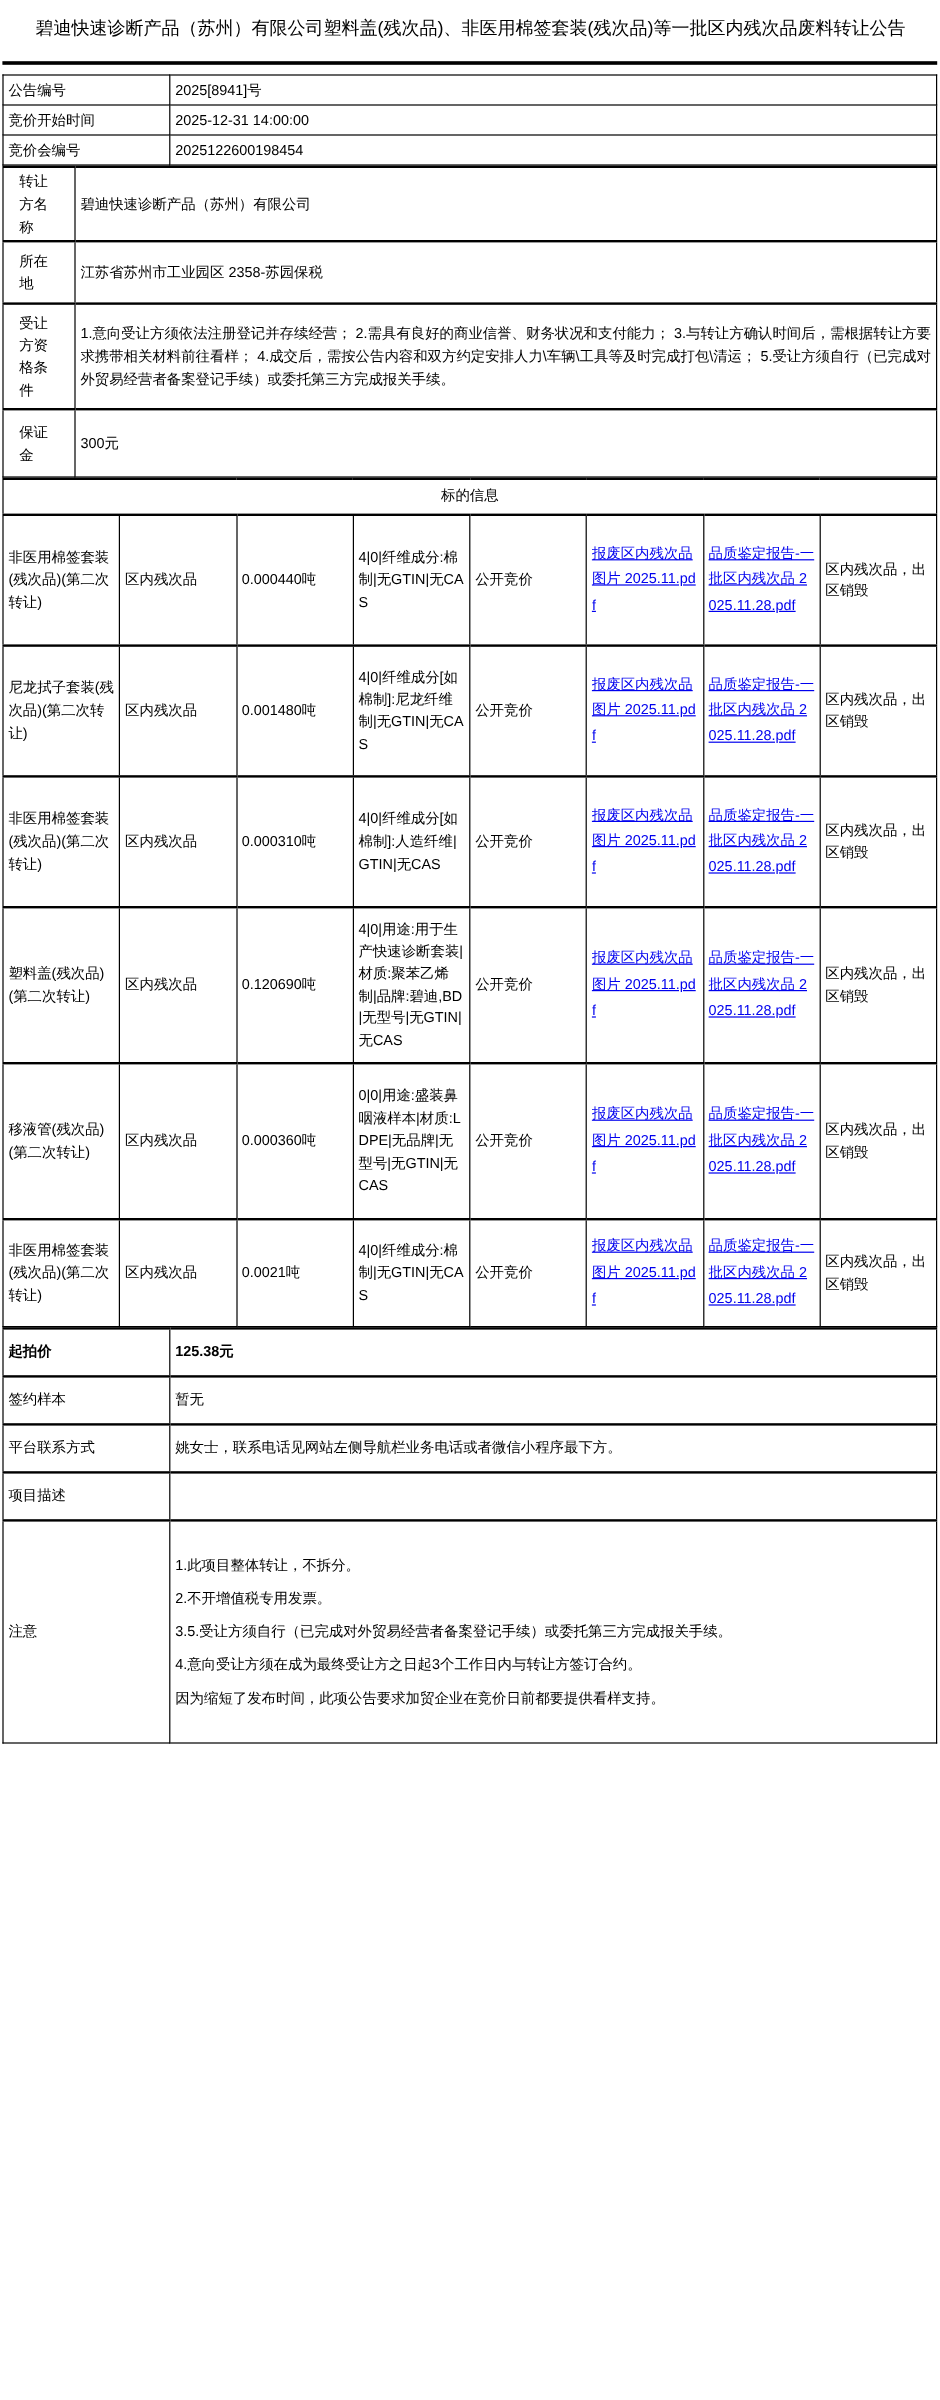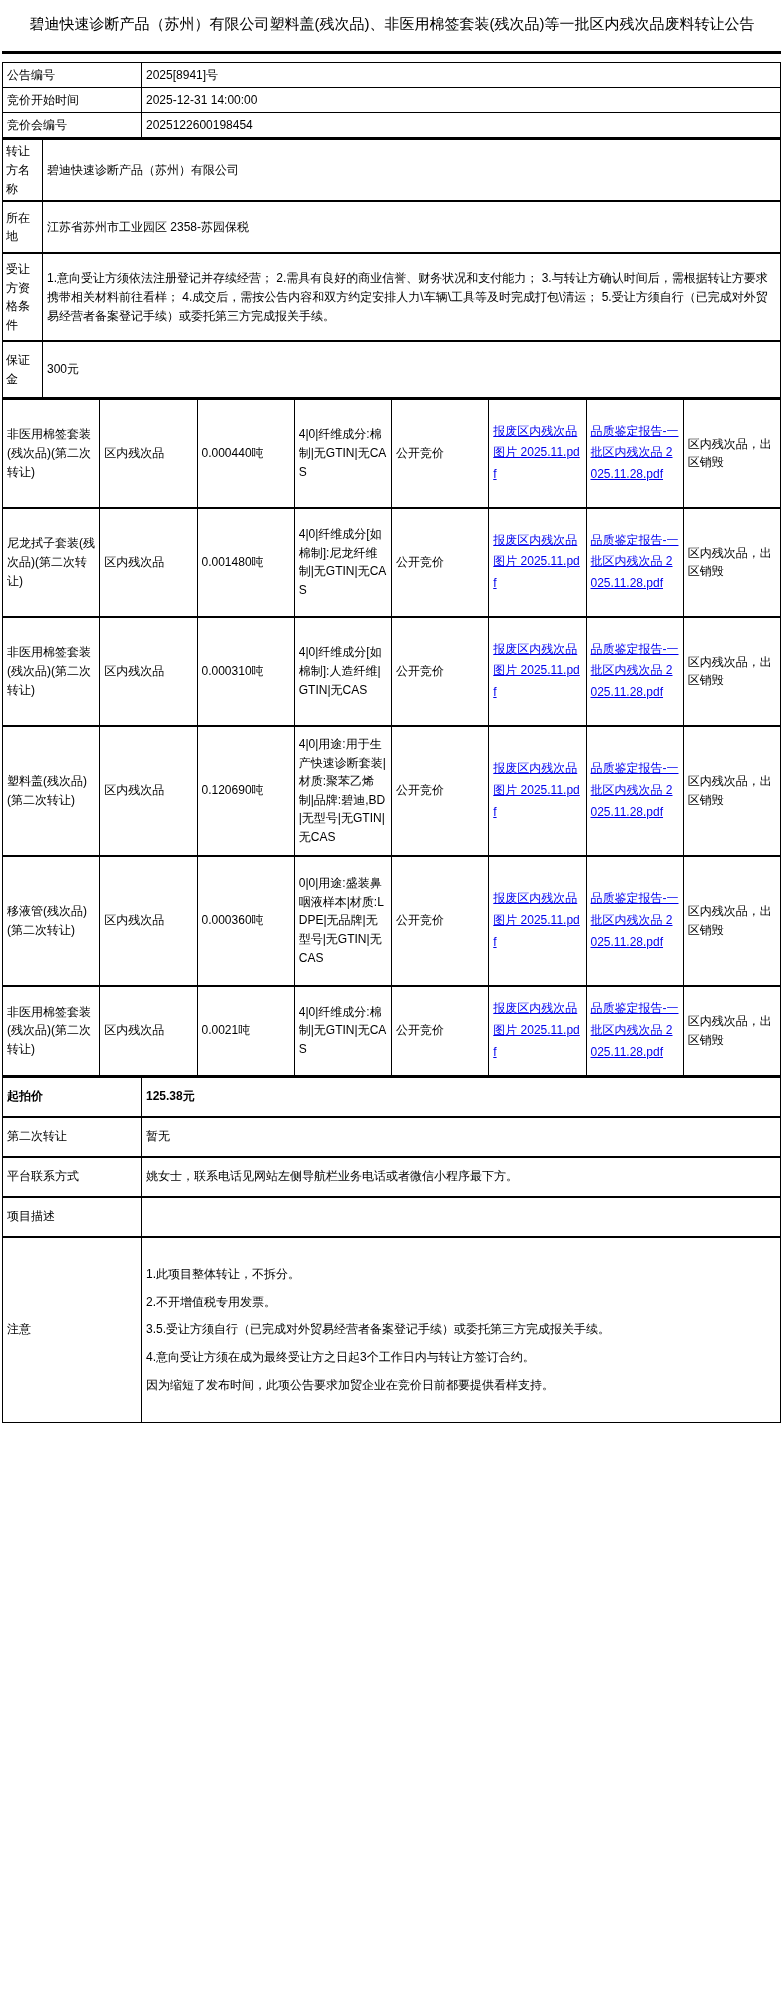--- a/index.html
+++ b/index.html
@@ -18,21 +18,21 @@
   td{
     border:1px solid #000;padding:2px 4px;line-height:1.55;
     word-break:break-all;vertical-align:middle;background:#fff;
   }
   .thick-top{border-top:2px solid #000;}
   .thick-top td{border-top-width:2px;}
   
   .t1 td{height:20px;}
   .col-lbl{width:130px;}
   
-  .t2 .nlbl{width:33px;padding:2px 3px;}
+  .t2 .nlbl{width:33px;padding:2px 13px;}
   .t2 .r-name{height:62px;}
   .t2 .r-loc{height:52px;}
   .t2 .r-cond{height:88px;}
   .t2 .r-dep{height:56px;}
   
   .t3 .band td{text-align:center;height:24px;}
   .t3 .head td{height:86px;}
   .t3 .item td{height:103px;}
   .t3 .item-tall td{height:124px;}
   .t3 .item-short td{height:84px;}
@@ -94,20 +94,23 @@
     </tr>
     <tr class="r-dep">
       <td class="nlbl">保证金</td>
       <td>300元</td>
     </tr>
   </tbody>
     </table>
 
   <table class="t3 thick-top">
     <tbody>
+        <tr class="band">
+      <td colspan="8">标的信息</td>
+    </tr>
 
     <tr class="item">
       <td>非医用棉签套装(残次品)(第二次转让)</td>
       <td>区内残次品</td>
       <td>0.000440吨</td>
       <td>4|0|纤维成分:棉制|无GTIN|无CAS</td>
       <td>公开竞价</td>
       <td><a>报废区内残次品图片 2025.11.pdf</a></td>
       <td><a>品质鉴定报告-一批区内残次品 2025.11.28.pdf</a></td>
       <td>区内残次品，出区销毁</td>
@@ -170,21 +173,21 @@
   </tbody>
     </table>
 
   <table class="t4 thick-top">
     <tbody>
     <tr class="bold">
       <td class="col-lbl">起拍价</td>
       <td>125.38元</td>
     </tr>
     <tr>
-      <td class="col-lbl">第二次转让</td>
+      <td class="col-lbl">签约样本</td>
       <td>暂无</td>
     </tr>
     <tr>
       <td class="col-lbl">平台联系方式</td>
       <td>姚女士，联系电话见网站左侧导航栏业务电话或者微信小程序最下方。</td>
     </tr>
     <tr>
       <td class="col-lbl">项目描述</td>
       <td></td>
     </tr>

